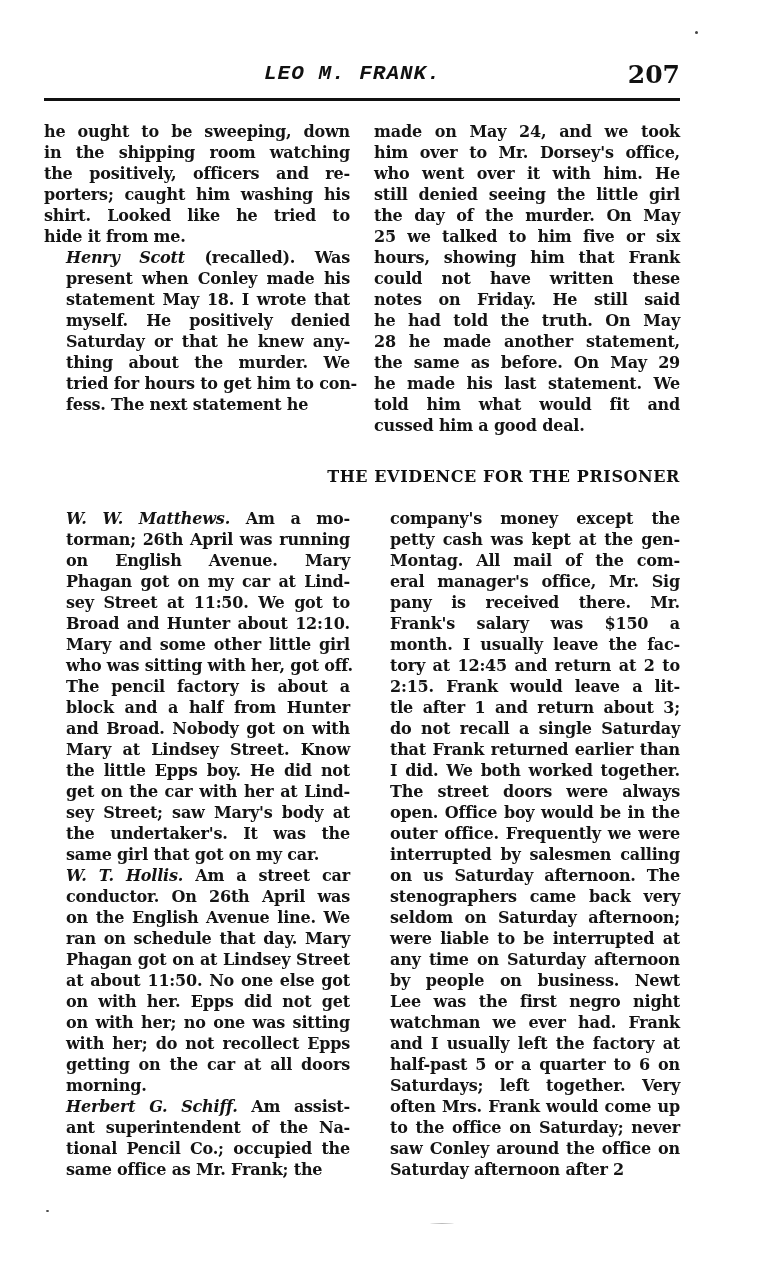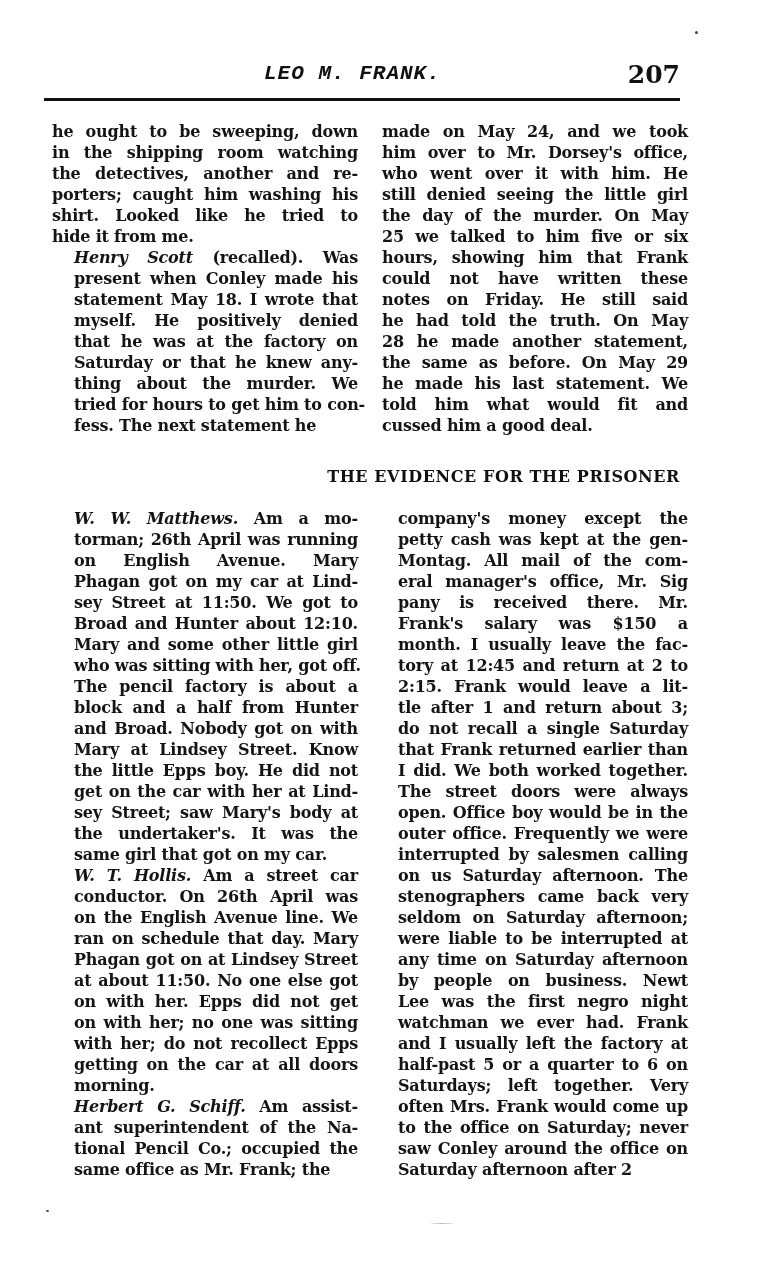--- a/index.html
+++ b/index.html
@@ -9,21 +9,21 @@
     .running-title {
       position: absolute; left: 220px; top: 2px;
       font-family: Liberation Mono, monospace; font-style: italic; font-weight: bold;
       font-size: 21px; letter-spacing: 1px; color: #111;
     }
     .folio {
       position: absolute; right: 0; top: 0;
       font-family: "DejaVu Serif", serif; font-weight: bold; font-size: 25px; color: #111;
     }
     .rule { position: absolute; top: 98px; left: 0; width: 636px; height: 3px; background: #111; }
-    .cols { position: absolute; left: 8px; width: 636px; display: flex; justify-content: space-between; }
+    .cols { position: absolute; left: 0; width: 636px; display: flex; justify-content: space-between; }
     .cols.top { top: 121px; }
     .cols.bottom { top: 508px; gap: 40px; }
     .col {
       width: 306px;
       font-family: "DejaVu Serif", serif; font-size: 16px; line-height: 21px;
       font-weight: bold; color: #141414; text-align: justify; letter-spacing: -0.2px;
     }
     .col p { margin: 0; }
     .col p.indent { text-indent: 22px; }
     .col .line { display: block; text-align: justify; text-align-last: justify; white-space: nowrap; }
@@ -43,31 +43,30 @@
     <span class="running-title">LEO M. FRANK.</span>
     <span class="folio">207</span>
   </div>
   <div class="rule"></div>
 
   <div class="cols top">
     <div class="col">
         <p>
           <span class="line">he ought to be sweeping, down</span>
           <span class="line">in the shipping room watching</span>
-          <span class="line">the detectives, another and re-</span>
+          <span class="line">the positively, officers and re-</span>
           <span class="line">porters; caught him washing his</span>
           <span class="line">shirt. Looked like he tried to</span>
           <span class="line last">hide it from me.</span>
         </p>
         <p class="indent">
           <span class="line"><span class="name">Henry Scott</span> (recalled). Was</span>
           <span class="line">present when Conley made his</span>
           <span class="line">statement May 18. I wrote that</span>
           <span class="line">myself. He positively denied</span>
-          <span class="line">that he was at the factory on</span>
           <span class="line">Saturday or that he knew any-</span>
           <span class="line">thing about the murder. We</span>
           <span class="line">tried for hours to get him to con-</span>
           <span class="line last">fess. The next statement he</span>
         </p>
       </div>
     <div class="col">
         <p>
           <span class="line">made on May 24, and we took</span>
           <span class="line">him over to Mr. Dorsey's office,</span>

